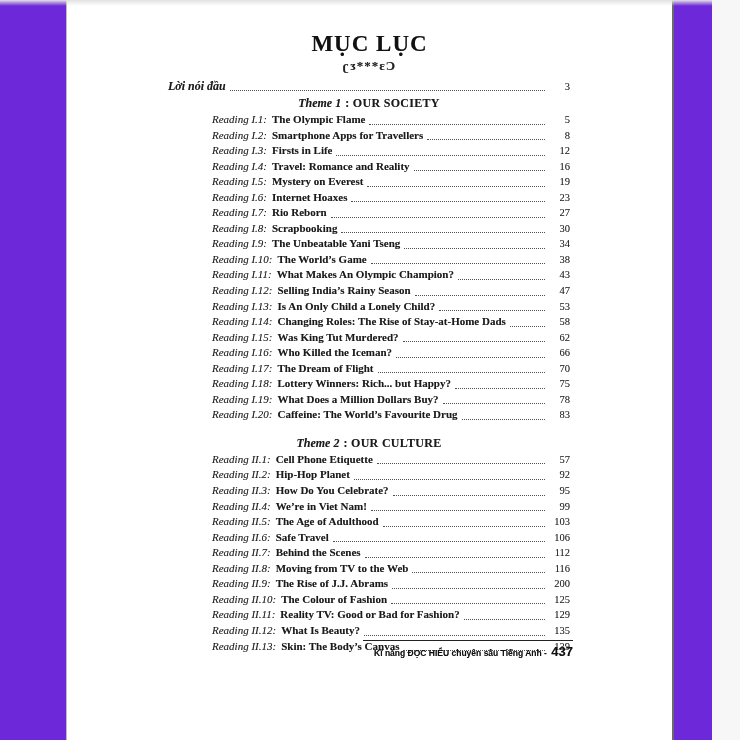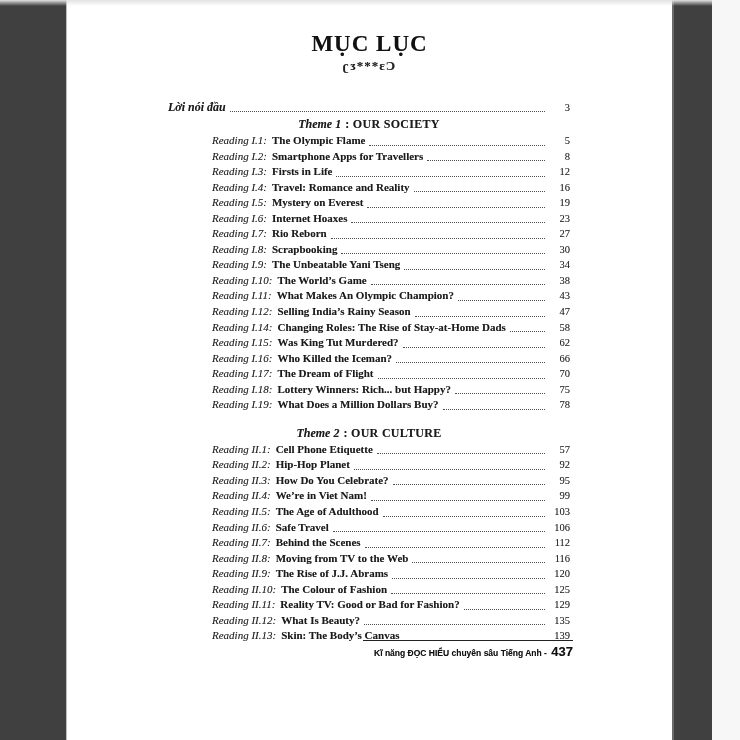--- a/index.html
+++ b/index.html
@@ -3,21 +3,21 @@
 <meta charset="utf-8">
 <style>
   html,body{margin:0;padding:0;}
   body{
     width:740px;height:740px;
     font-family:"Liberation Serif","DejaVu Serif",serif;
     background:#f7f7f7;
   }
   .canvas{
     position:relative;width:712px;height:740px;
-    background:#404040;overflow:hidden;
+    background:#6d28d9;overflow:hidden;
   }
   
   .canvas::before{
     content:"";position:absolute;top:0;left:0;right:0;height:6px;
     background:linear-gradient(#e2e2e2,rgba(255,255,255,0));z-index:5;pointer-events:none;
   }
   .page{
     position:absolute;left:66px;top:0;width:608px;height:740px;
     box-sizing:border-box;background:#ffffff;
     border-left:1px solid #bcbcbc;border-right:2px solid #6a6a6a;
@@ -27,21 +27,21 @@
   .title{
     margin:31px 0 0;text-align:center;
     font-size:23px;font-weight:bold;letter-spacing:1px;color:#111;
   }
   .ornament{
     margin-top:2px;text-align:center;
     font-size:13px;font-weight:bold;letter-spacing:1px;color:#222;
     line-height:14px;
   }
   .toc{
-    position:absolute;left:101px;right:102px;top:100px;
+    position:absolute;left:101px;right:102px;top:79px;
   }
   .row{
     display:flex;align-items:baseline;white-space:nowrap;
   }
   .preface-row{line-height:15px;font-size:12px;}
   .pref-label{font-weight:bold;font-style:italic;}
   .leader{
     flex:1;min-width:8px;align-self:flex-end;height:0;
     border-bottom:1.4px dotted #4f4f4f;
     margin:0 3px 3px 4px;
@@ -169,20 +169,26 @@
     <span class="pnum">43</span>
   </div>
 
   <div class="row entry">
     <span class="prefix">Reading I.12:</span>
     <span class="etitle">Selling India’s Rainy Season</span>
     <span class="leader"></span>
     <span class="pnum">47</span>
   </div>
 
+  <div class="row entry">
+    <span class="prefix">Reading I.13:</span>
+    <span class="etitle">Is An Only Child a Lonely Child?</span>
+    <span class="leader"></span>
+    <span class="pnum">53</span>
+  </div>
 
   <div class="row entry">
     <span class="prefix">Reading I.14:</span>
     <span class="etitle">Changing Roles: The Rise of Stay-at-Home Dads</span>
     <span class="leader"></span>
     <span class="pnum">58</span>
   </div>
 
   <div class="row entry">
     <span class="prefix">Reading I.15:</span>
@@ -212,20 +218,26 @@
     <span class="pnum">75</span>
   </div>
 
   <div class="row entry">
     <span class="prefix">Reading I.19:</span>
     <span class="etitle">What Does a Million Dollars Buy?</span>
     <span class="leader"></span>
     <span class="pnum">78</span>
   </div>
 
+  <div class="row entry">
+    <span class="prefix">Reading I.20:</span>
+    <span class="etitle">Caffeine: The World’s Favourite Drug</span>
+    <span class="leader"></span>
+    <span class="pnum">83</span>
+  </div>
 </div>
   </section>
 
   <section>
     <div class="theme-head">
       <span class="theme-script">Theme 2</span><span class="theme-rest">: OUR CULTURE</span>
     </div>
     <div class="entries">
   <div class="row entry">
     <span class="prefix">Reading II.1:</span>
@@ -280,21 +292,21 @@
     <span class="prefix">Reading II.8:</span>
     <span class="etitle">Moving from TV to the Web</span>
     <span class="leader"></span>
     <span class="pnum">116</span>
   </div>
 
   <div class="row entry">
     <span class="prefix">Reading II.9:</span>
     <span class="etitle">The Rise of J.J. Abrams</span>
     <span class="leader"></span>
-    <span class="pnum">120</span>
+    <span class="pnum">200</span>
   </div>
 
   <div class="row entry">
     <span class="prefix">Reading II.10:</span>
     <span class="etitle">The Colour of Fashion</span>
     <span class="leader"></span>
     <span class="pnum">125</span>
   </div>
 
   <div class="row entry">

